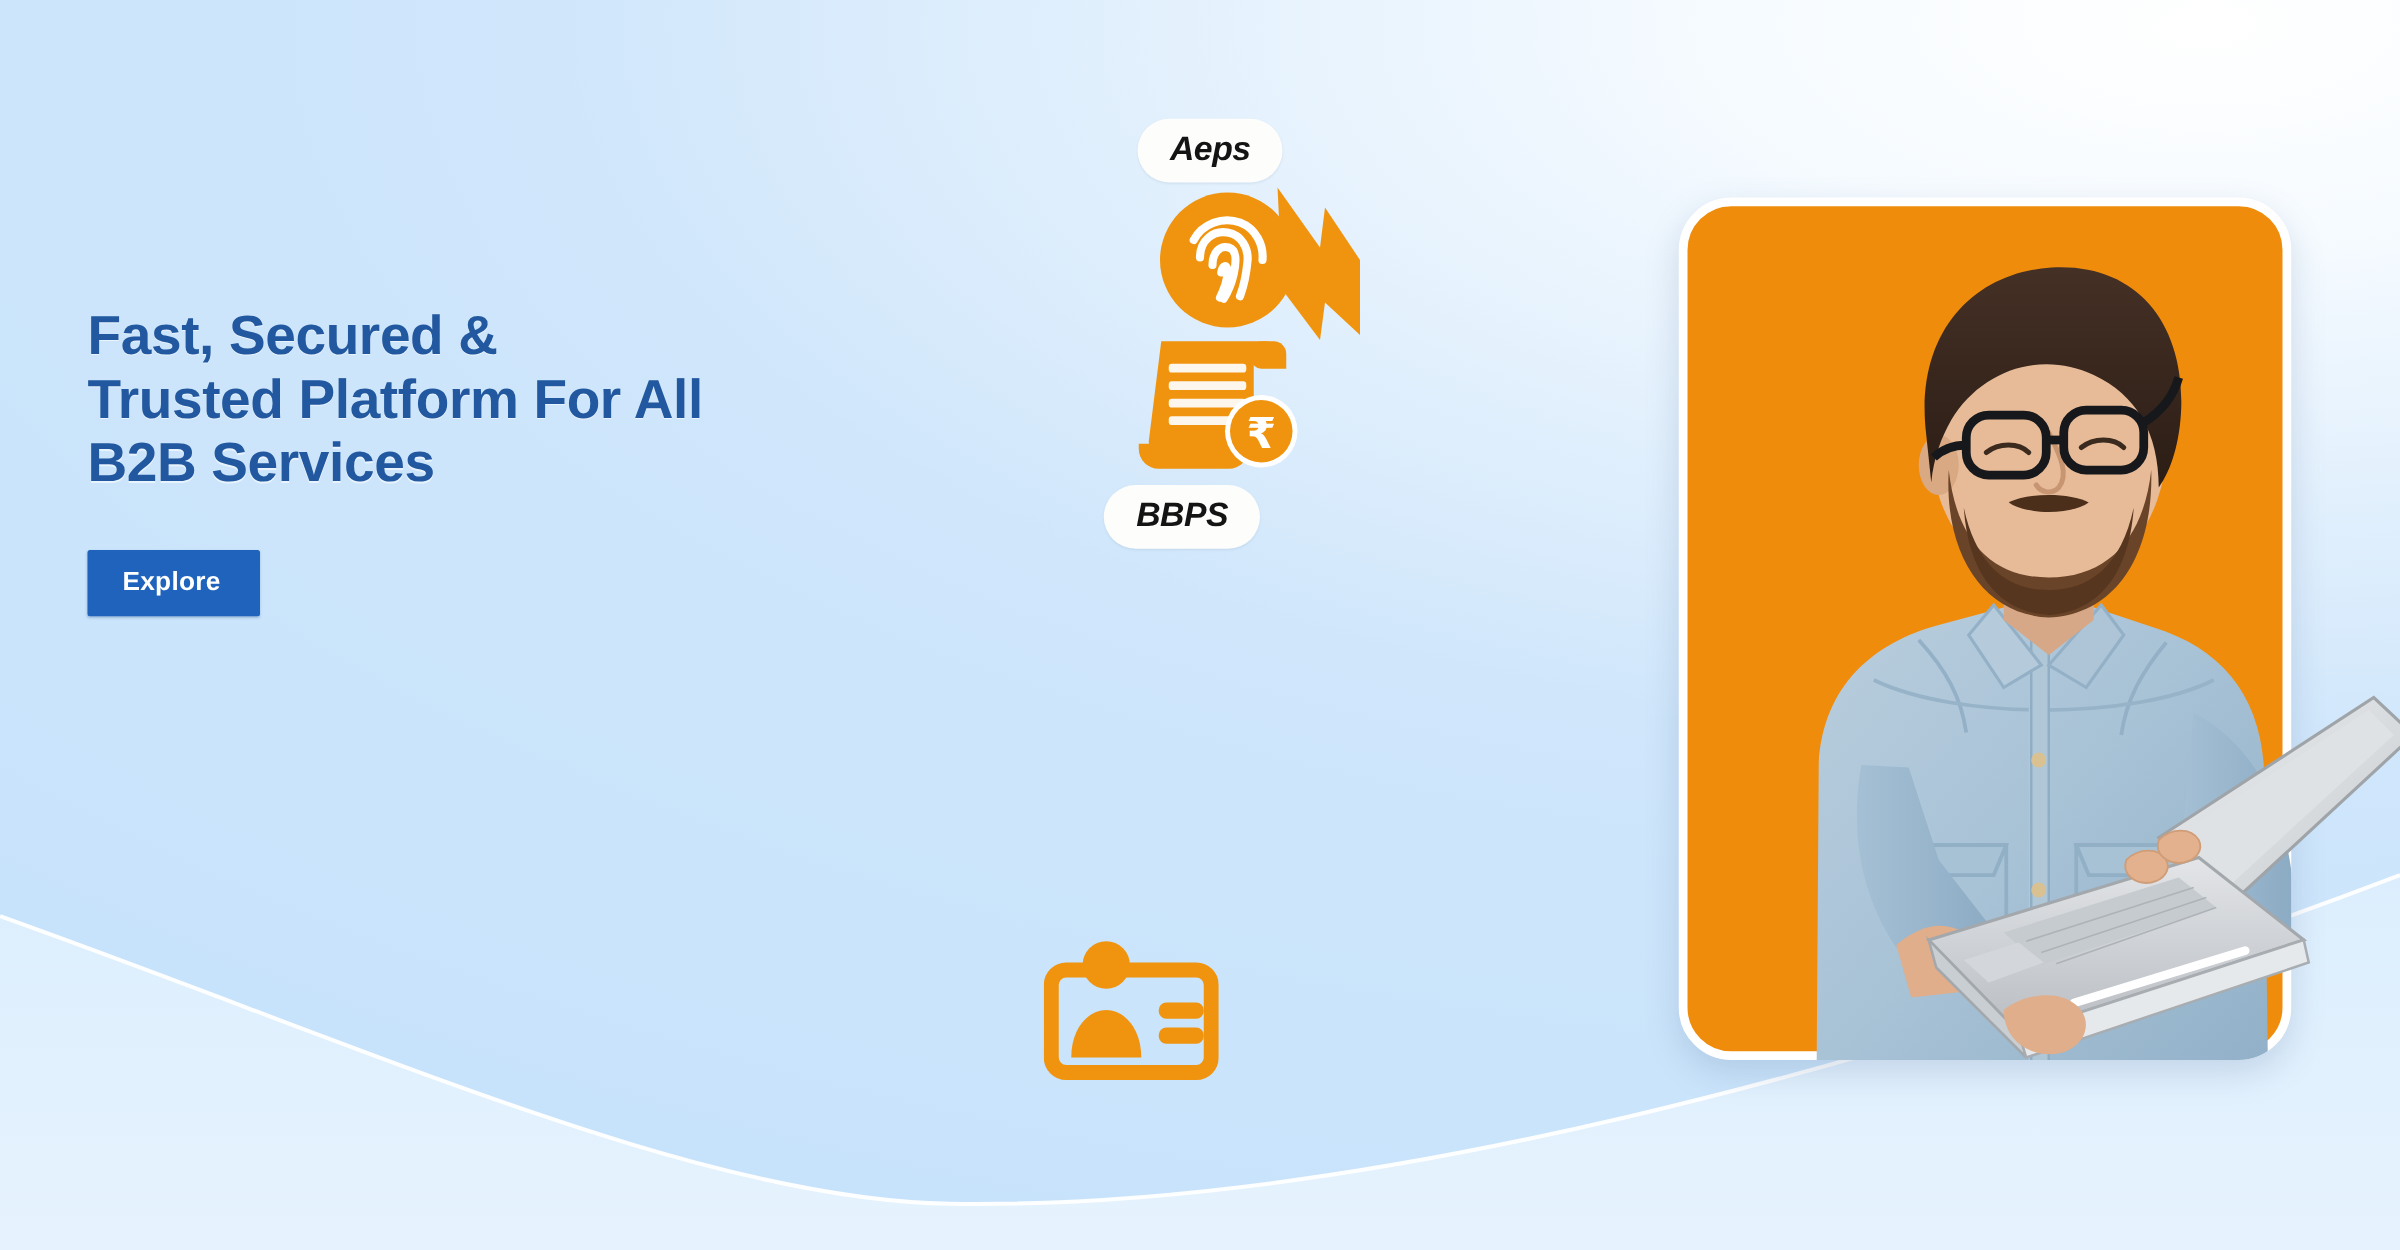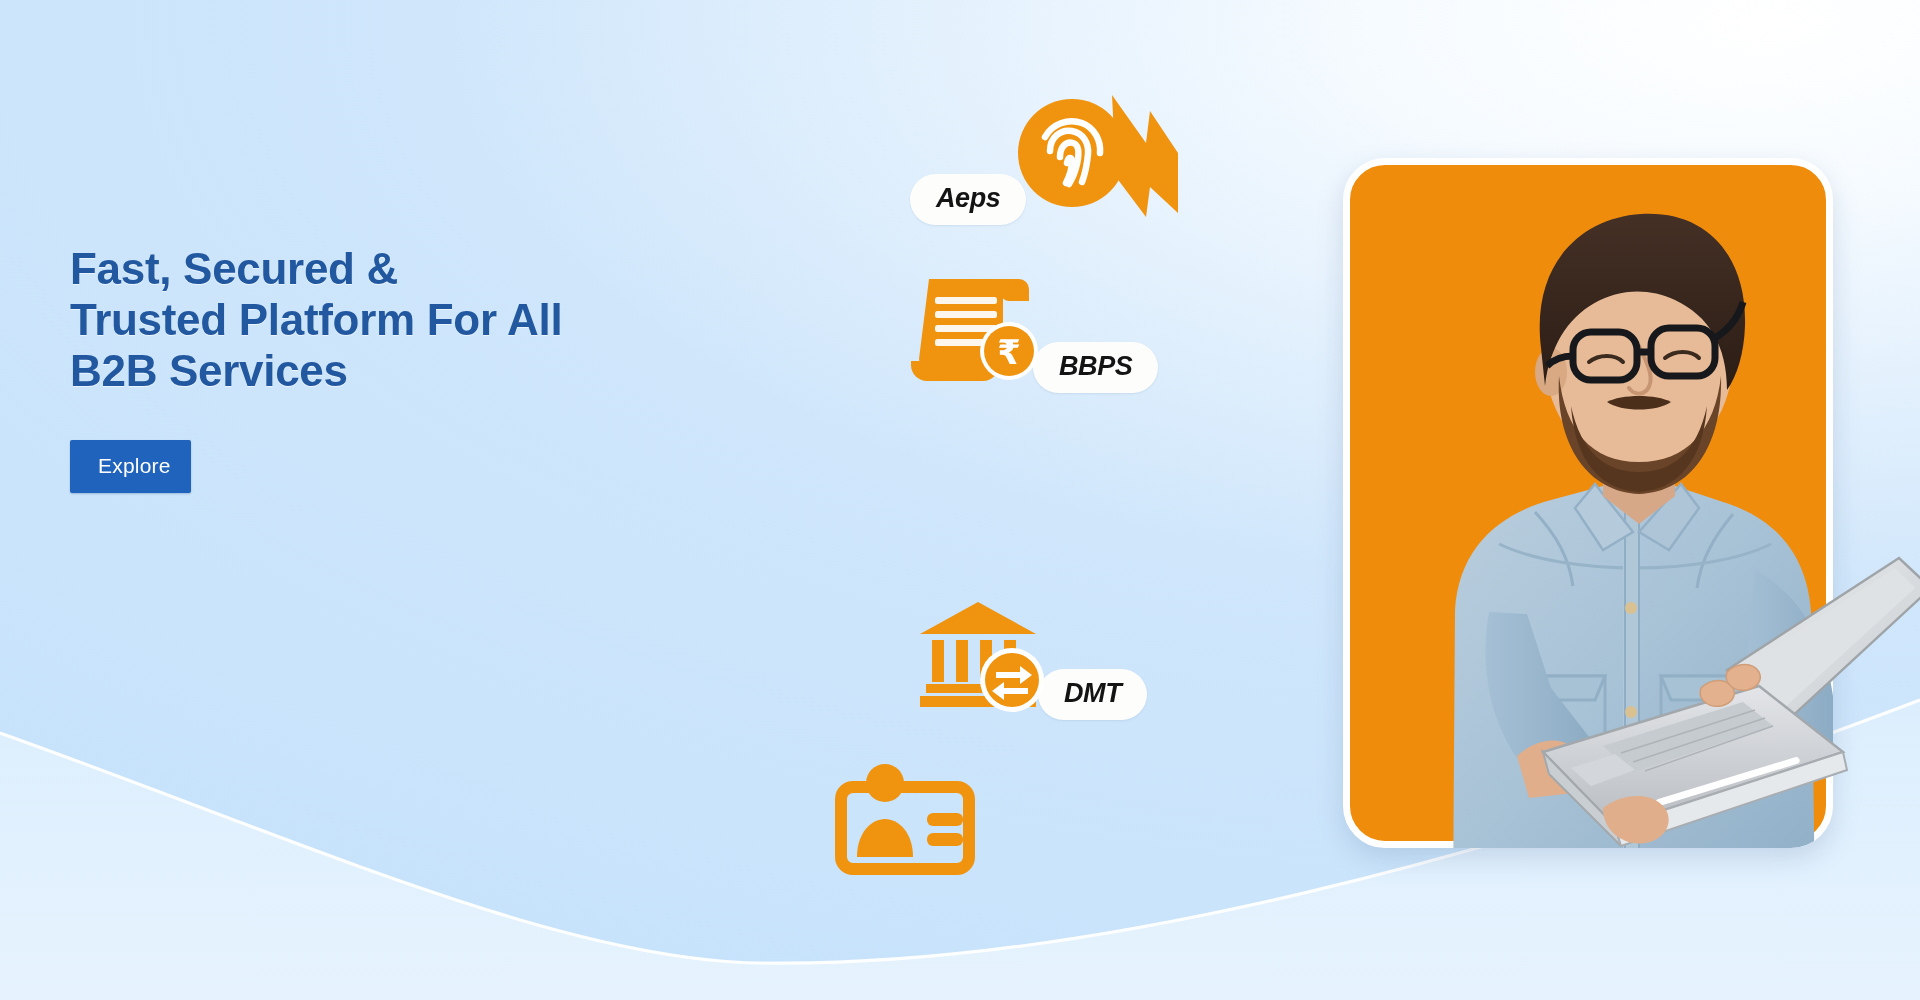--- a/index.html
+++ b/index.html
@@ -32,42 +32,43 @@
     text-shadow:0 1px 0 rgba(255,255,255,.55);
     font-stretch:condensed;
     white-space:pre-line;
   }
   #explore-button{
     display:inline-block;
     margin-top:44px;
     background:#1f63bd;
     color:#ffffff;
     font-size:21px;
-    font-weight:normal;
-    padding:14px 20px 15px 28px;
+    font-weight:bold;
+    padding:14px 32px 15px 28px;
     border:0;
     border-radius:2px;
     cursor:pointer;
     letter-spacing:.2px;
     box-shadow:0 1px 2px rgba(20,60,120,.25);
   }
 
   
   #services{
     position:absolute;
     left:955px;
     top:95px;
     width:360px;
     height:810px;
   }
   .service-row{
     position:absolute;
     display:flex;
-    align-items:flex-end;
+    align-items:flex-start;
     height:130px;
+    flex-direction:column;
   }
   .service-pill{
     background:#fdfdfb;
     border-radius:40px;
     padding:9px 26px 11px 26px;
     font-size:27px;
     font-style:italic;
     font-weight:bold;
     color:#141414;
     letter-spacing:-0.4px;
@@ -165,42 +166,20 @@
         </g>
         <circle cx="104" cy="82" r="29" fill="#ffffff"></circle>
         <circle cx="104" cy="82" r="25" fill="#f0940f"></circle>
         <text x="104" y="95" font-size="34" font-weight="bold" fill="#ffffff" text-anchor="middle" font-family="'DejaVu Sans',sans-serif">₹</text>
       </svg>
     </span>
     <span class="service-pill">BBPS</span>
   </div>
 
 
-  <div class="service-row pill-right" id="row-dmt">
-    <span class="service-icon">
-      <svg width="140" height="120" viewBox="0 0 140 120">
-        <path d="M58,6 L116,38 H0 Z" fill="#f0940f"></path>
-        <g fill="#f0940f">
-          <rect x="12" y="44" width="12" height="42"></rect>
-          <rect x="36" y="44" width="12" height="42"></rect>
-          <rect x="60" y="44" width="12" height="42"></rect>
-          <rect x="84" y="44" width="12" height="42"></rect>
-          <rect x="6" y="88" width="104" height="9"></rect>
-          <rect x="0" y="100" width="116" height="11"></rect>
-        </g>
-        <circle cx="92" cy="84" r="32" fill="#ffffff"></circle>
-        <circle cx="92" cy="84" r="27" fill="#f0940f"></circle>
-        <g fill="#ffffff">
-          <path d="M76,76 h24 v-6 l12,9 -12,9 v-6 h-24 z"></path>
-          <path d="M108,92 h-24 v-6 l-12,9 12,9 v-6 h24 z"></path>
-        </g>
-      </svg>
-    </span>
-    <span class="service-pill">DMT</span>
-  </div>
 
   <div class="service-row pill-left" id="row-pan">
     <span class="service-icon">
       <svg width="140" height="115" viewBox="0 0 140 115">
         <rect x="6" y="26" width="128" height="82" rx="12" fill="none" stroke="#f0940f" stroke-width="12"></rect>
         <circle cx="50" cy="22" r="19" fill="#f0940f"></circle>
         <path d="M22,96 C22,72 36,58 50,58 C64,58 78,72 78,96 Z" fill="#f0940f"></path>
         <rect x="92" y="52" width="36" height="13" rx="6" fill="#f0940f"></rect>
         <rect x="92" y="72" width="36" height="13" rx="6" fill="#f0940f"></rect>
       </svg>

